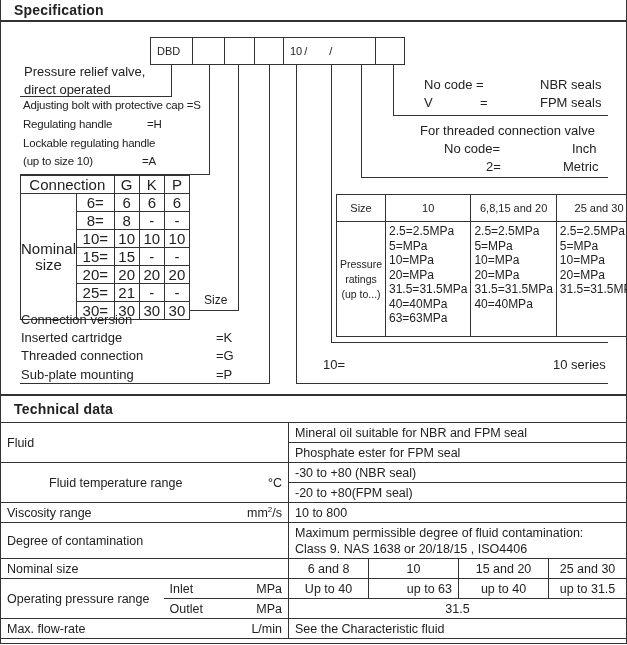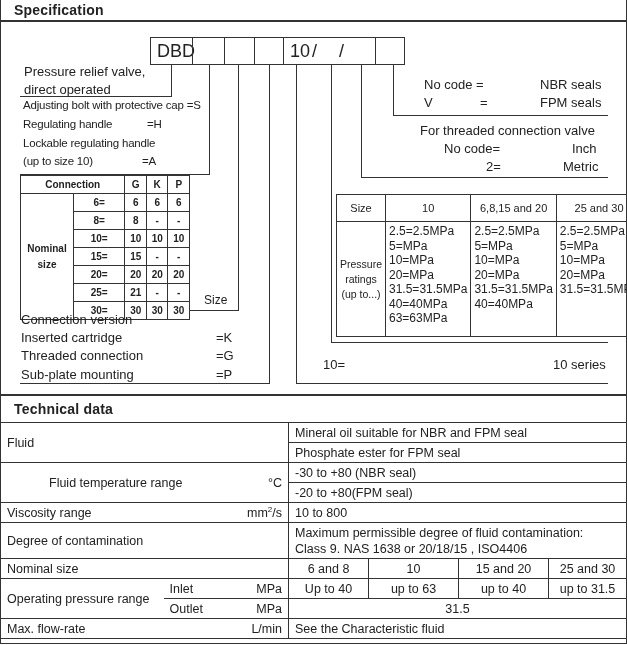--- a/index.html
+++ b/index.html
@@ -5,23 +5,23 @@
   html,body{margin:0;padding:0;background:#fff;}
   body{width:627px;height:645px;position:relative;overflow:hidden;font-family:"Liberation Sans",sans-serif;color:#222;}
   .abs{position:absolute;}
   .frame{position:absolute;left:0;top:0;width:625px;height:643px;border:1px solid #333;border-top:none;}
   .sec-title{position:absolute;left:14px;font-weight:bold;font-size:14px;color:#222;letter-spacing:0.2px;}
   .hline{position:absolute;height:0;border-top:1px solid #333;}
   .hline.thick{border-top:2px solid #333;}
   .vline{position:absolute;width:0;border-left:1px solid #333;}
   .txt{position:absolute;font-size:13px;white-space:nowrap;color:#222;}
   .txt.sm{font-size:11.5px;letter-spacing:-0.2px;}
-  .code-box{position:absolute;top:37px;height:28px;border:1px solid #333;border-right:none;box-sizing:border-box;font-size:18px;line-height:26px;padding-left:6px;}
+  .code-box{position:absolute;top:37px;height:28px;border:1px solid #333;border-right:none;box-sizing:border-box;font-size:11px;line-height:26px;padding-left:6px;}
   table{border-collapse:collapse;}
-  .conn td,.conn th{border:1px solid #333;font-size:10px;text-align:center;padding:0;height:17px;font-weight:bold;}
+  .conn td,.conn th{border:1px solid #333;font-size:15px;text-align:center;padding:0;height:17px;font-weight:normal;}
   .press td{border:1px solid #333;font-size:12px;vertical-align:top;padding:2px 3px;line-height:14.5px;}
   .press .hd td{text-align:center;font-size:11px;height:22px;vertical-align:middle;}
   .tech td{border:1px solid #333;font-size:12.5px;padding:0 6px;height:19px;}
 </style>
 </head>
 <body>
 
 <div class="frame"></div>
 
 <div class="sec-title" style="top:2px;">Specification</div>
@@ -226,21 +226,21 @@
     <td style="text-align:center;">6 and 8</td>
     <td style="text-align:center;">10</td>
     <td style="text-align:center;">15 and 20</td>
     <td style="text-align:center;">25 and 30</td>
   </tr>
   <tr>
     <td rowspan="2" style="border-right:none;">Operating pressure range</td>
     <td style="border-left:none;border-right:none;">Inlet</td>
     <td style="border-left:none;text-align:right;">MPa</td>
     <td style="text-align:center;">Up to 40</td>
-    <td style="text-align:center;">up to 63</td>
+    <td style="text-align:right;">up to 63</td>
     <td style="text-align:center;">up to 40</td>
     <td style="text-align:center;">up to 31.5</td>
   </tr>
   <tr>
     <td style="border-left:none;border-right:none;">Outlet</td>
     <td style="border-left:none;text-align:right;">MPa</td>
     <td colspan="4" style="text-align:center;">31.5</td>
   </tr>
   <tr>
     <td colspan="2" style="border-right:none;margin-left:44px;">Max. flow-rate</td>

